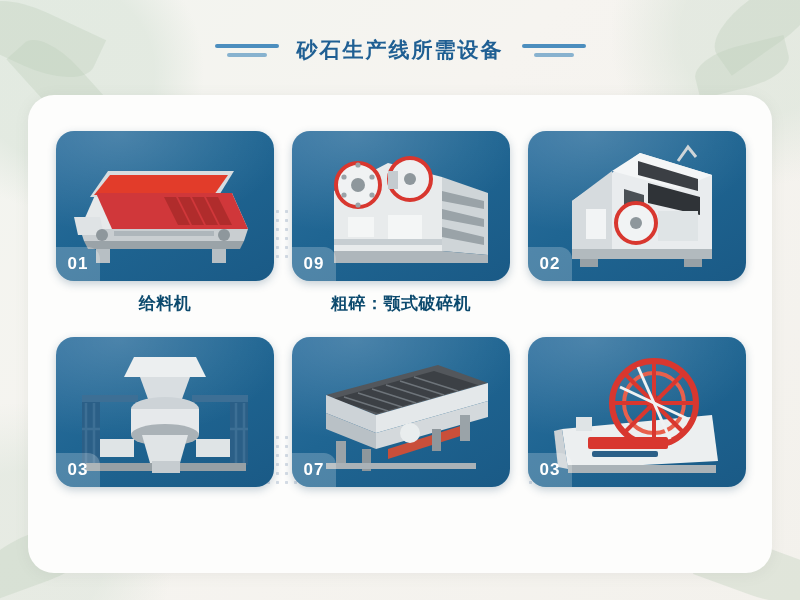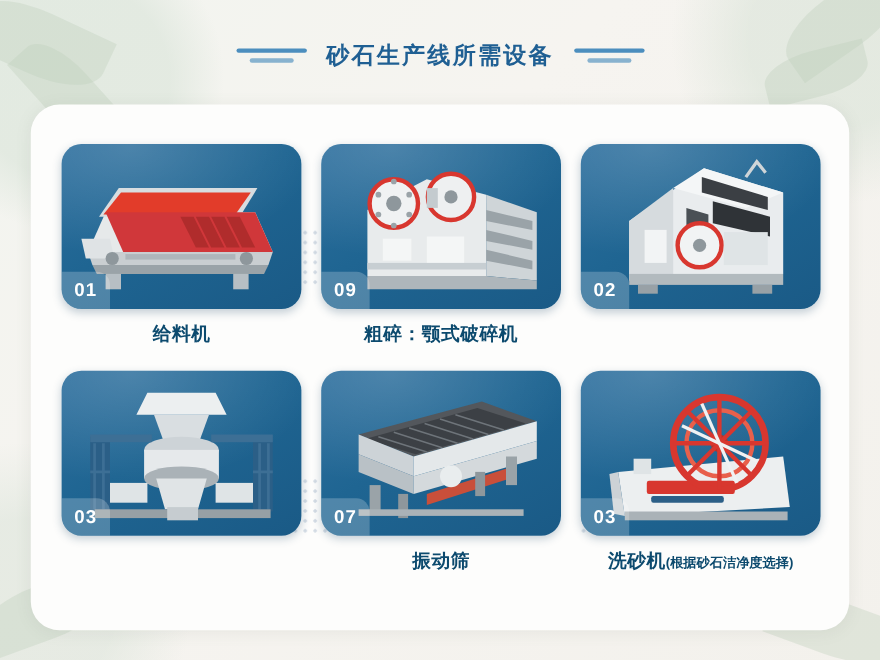--- a/index.html
+++ b/index.html
@@ -342,23 +342,20 @@
               <rect x="44" y="104" width="10" height="26" fill="#9aa3a8"></rect>
               <rect x="168" y="78" width="10" height="26" fill="#9aa3a8"></rect>
               <rect x="70" y="112" width="9" height="22" fill="#8e979c"></rect>
               <rect x="140" y="92" width="9" height="22" fill="#8e979c"></rect>
               <circle cx="118" cy="96" r="10" fill="#e9edee"></circle>
               <rect x="34" y="126" width="150" height="6" fill="#aab2b7"></rect>
             </g>
           </svg>
           <div class="badge">07</div>
         </div>
-        <div class="caption">
-          <span>振动筛</span>
-        </div>
       </div>
 
       <div class="cell">
         <div class="card">
           <div class="glow"></div>
           <svg class="machine" viewBox="0 0 218 150">
             <g>
               <polygon points="34,92 184,78 190,124 40,132" fill="#eceff0"></polygon>
               <polygon points="34,92 40,132 30,130 26,94" fill="#ccd2d6"></polygon>
               <rect x="60" y="100" width="80" height="12" rx="2" fill="#d8372f"></rect>
@@ -375,20 +372,17 @@
               <g stroke="#f0f2f3" stroke-width="3">
                 <line x1="110" y1="30" x2="142" y2="102"></line>
                 <line x1="92" y1="50" x2="160" y2="82"></line>
               </g>
               <rect x="40" y="128" width="148" height="8" fill="#aab2b7"></rect>
               <rect x="48" y="80" width="16" height="14" fill="#dfe4e6"></rect>
             </g>
           </svg>
           <div class="badge">03</div>
         </div>
-        <div class="caption">
-          <span>洗砂机</span><span class="sub">(根据砂石洁净度选择)</span>
-        </div>
       </div>
 
     </div>
   </div>
 </div>
 
 </body></html>

